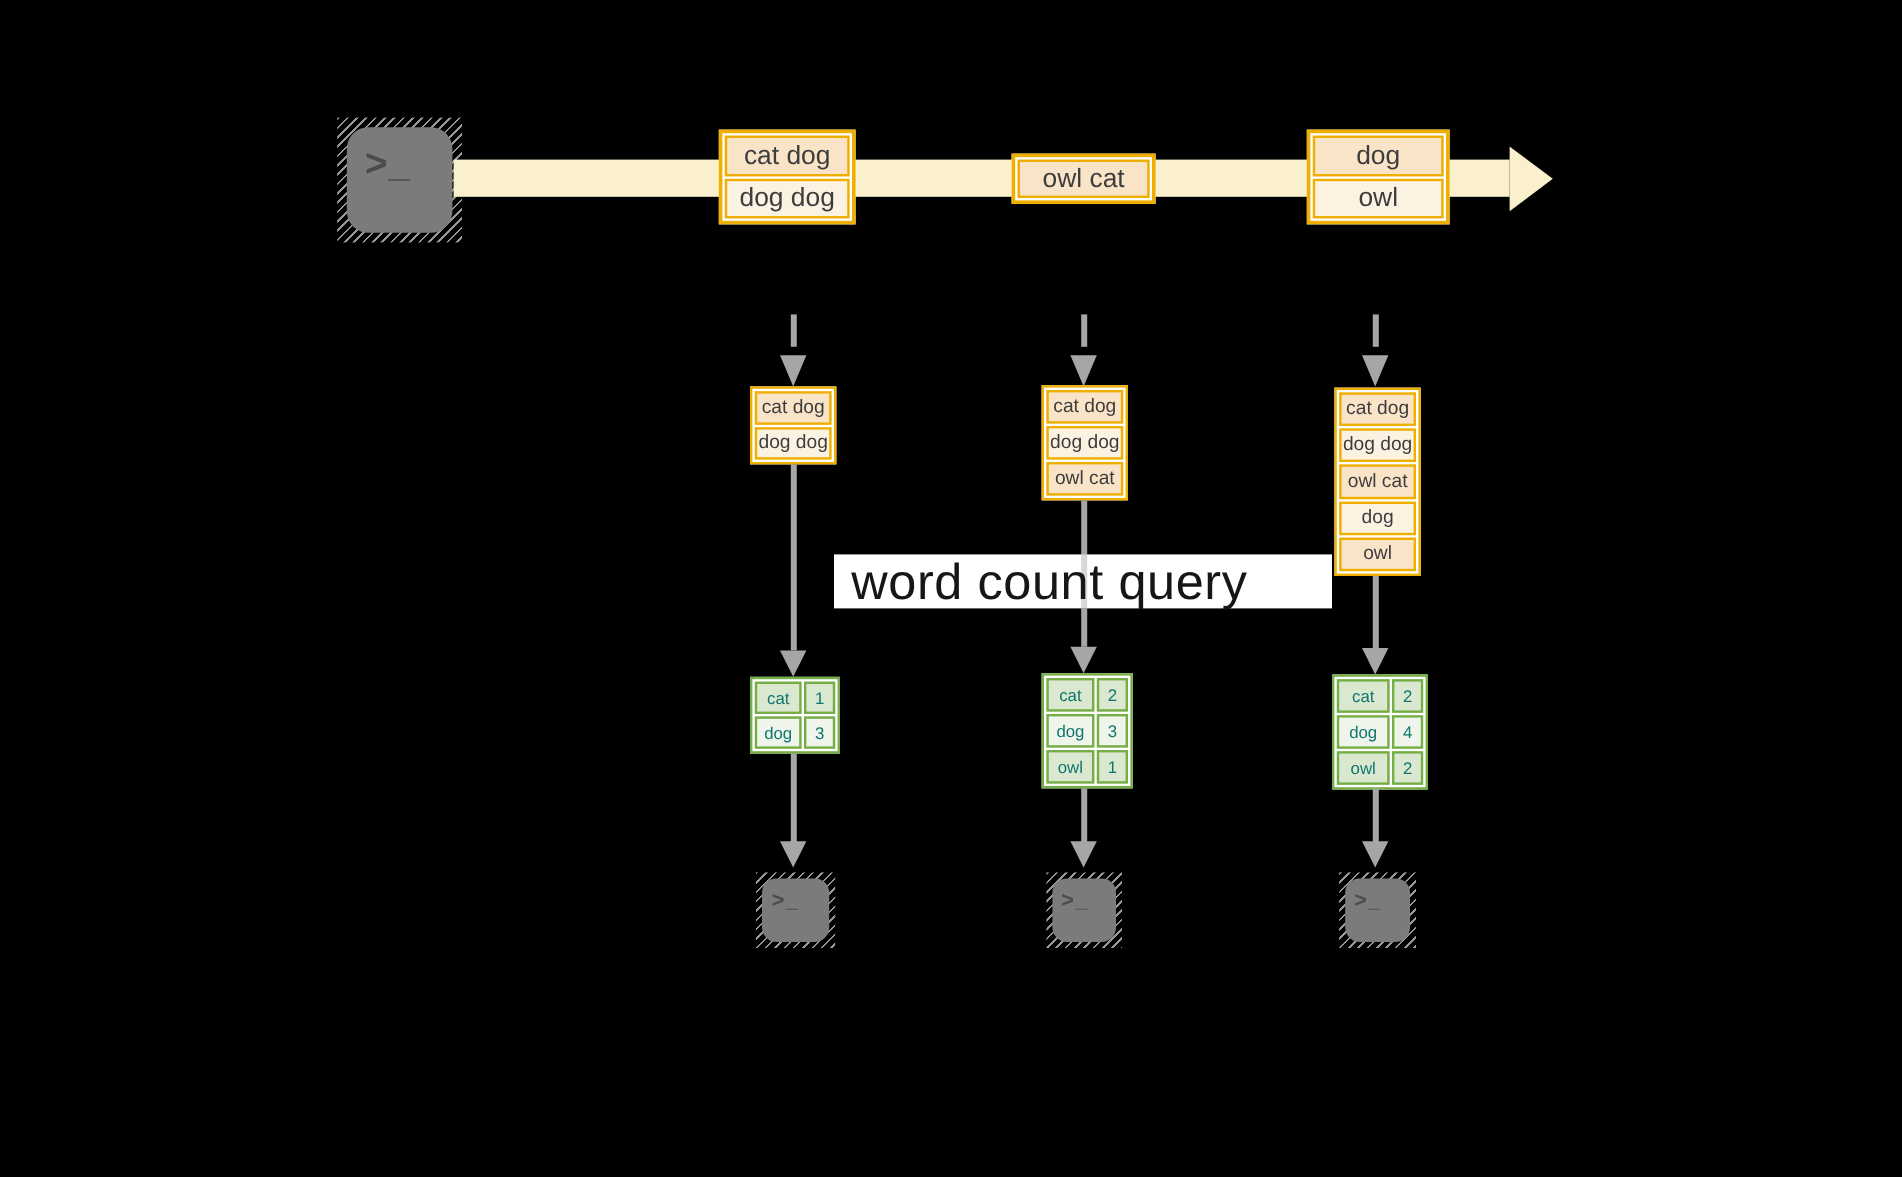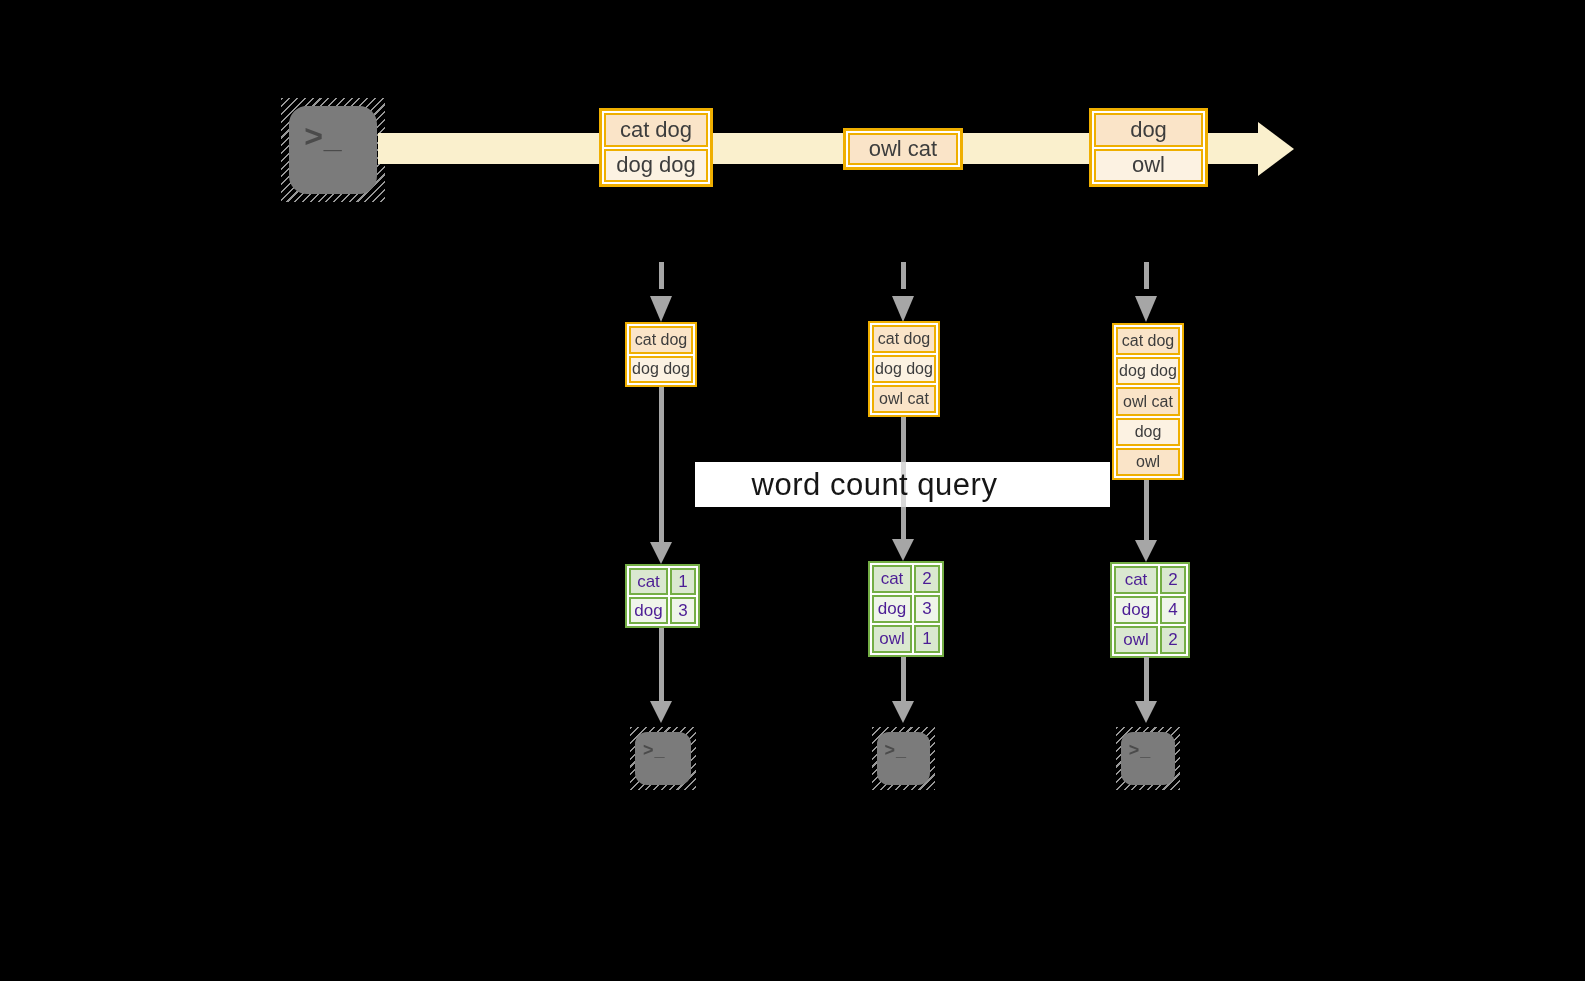--- a/index.html
+++ b/index.html
@@ -57,41 +57,41 @@
   .state{border-width:2px;}
   .state .cell{font-size:16px;}
   .fill-peach{background:var(--peach);}
   .fill-cream{background:var(--cream);}
   
   .gtable{
     position:absolute;background:#fff;border:2px solid var(--green);
     display:grid;grid-template-columns:1fr 26px;gap:2px;padding:2px;box-sizing:border-box;
   }
   .gtable .cell{
-    border:2px solid var(--green);box-sizing:border-box;font-size:17px;color:#4c1d95;
+    border:2px solid var(--green);box-sizing:border-box;font-size:14px;color:#0f766e;
     display:flex;align-items:center;justify-content:center;
   }
   .gfill-a{background:var(--gcell-a);}
   .gfill-b{background:var(--gcell-b);}
   
   .vline{position:absolute;width:5px;background:var(--arrow);}
   .vline-light{position:absolute;width:5px;background:var(--arrow-light);}
   .vdash{position:absolute;width:5px;height:27px;background:var(--arrow);}
   .ahead{
     position:absolute;width:0;height:0;
     border-left:11px solid transparent;border-right:11px solid transparent;
     border-top:22px solid var(--arrow);
   }
   .ahead-d{border-top-width:26px;}
   
   .query-bg{position:absolute;left:695px;top:462px;width:415px;height:45px;background:#fff;}
   .query-text{
     position:absolute;left:695px;top:462px;width:359px;height:45px;
     display:flex;align-items:center;justify-content:center;
-    font-size:31px;font-weight:300;color:#161616;letter-spacing:0.5px;
+    font-size:42px;font-weight:300;color:#161616;letter-spacing:0.5px;
   }
 </style>
 </head>
 <body>
 
 <div id="canvas">
 
   <div class="terminal terminal-lg" style="left:281px;top:98px;width:104px;height:104px">
     <div class="term-body">
       <span class="term-glyph">&gt;_</span>

